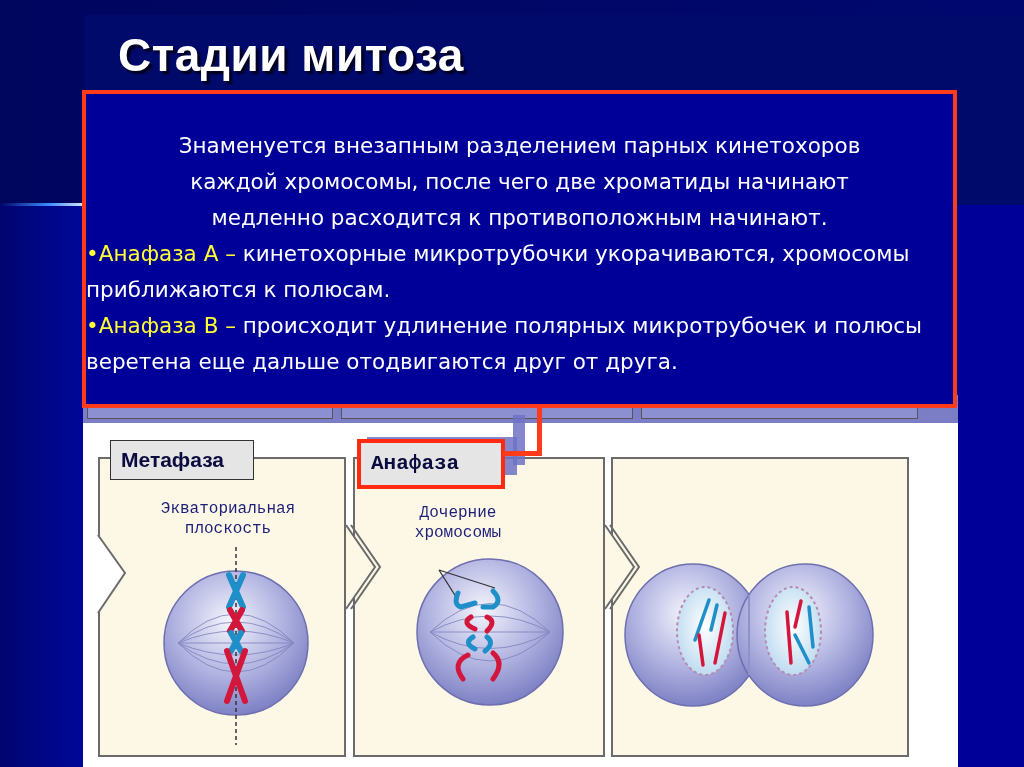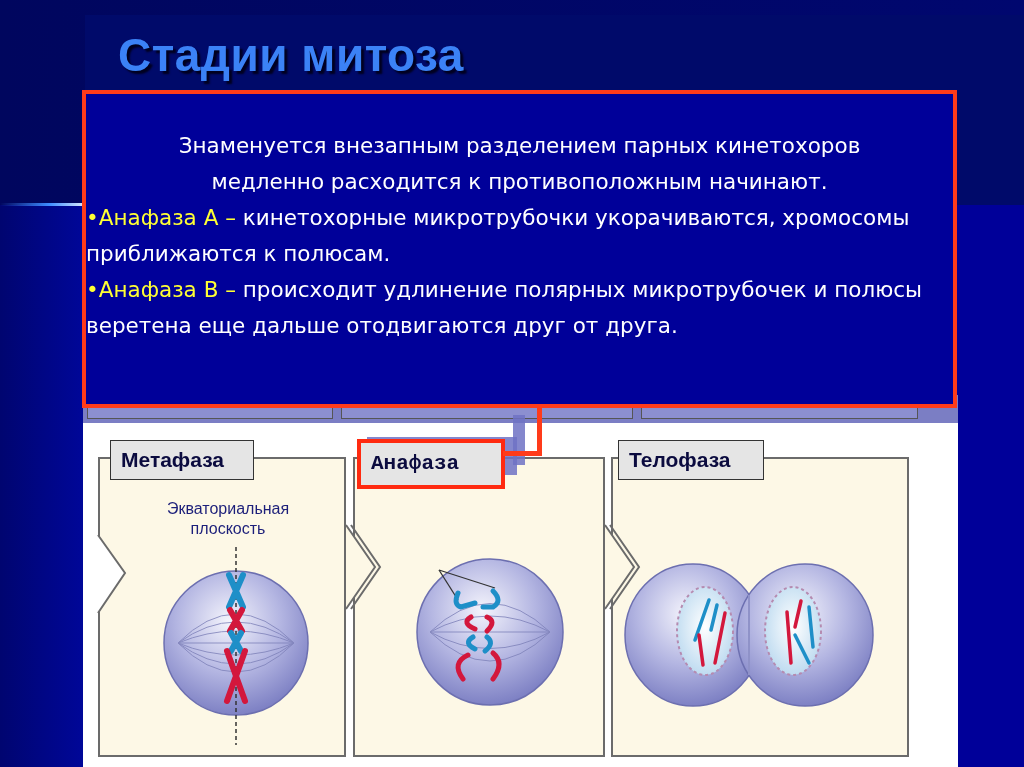--- a/index.html
+++ b/index.html
@@ -19,21 +19,21 @@
   .glow-line {
     position:absolute; left:0; top:203px; width:82px; height:3px;
     background:linear-gradient(90deg,rgba(60,120,255,0) 0%,#3d8cff 60%,#cfe4ff 100%);
   }
   .left-grad {
     position:absolute; left:0; top:205px; width:85px; height:562px;
     background:linear-gradient(90deg,#000570 0%,#000799 100%);
   }
   .title {
     position:absolute; left:118px; top:28px;
-    color:#3b82f6; font-family:"Liberation Sans", sans-serif;
+    color:#ffffff; font-family:"Liberation Sans", sans-serif;
     font-weight:bold; font-size:46px; letter-spacing:0.5px;
     text-shadow:3px 3px 2px #00001f;
   }
   
   .diagram {
     position:absolute; left:83px; top:395px; width:875px; height:372px;
     background:#ffffff;
   }
   .top-stub {
     position:absolute; top:0; height:28px; background:#7b7ec4;
@@ -47,21 +47,21 @@
     background:#fdf8e6; border:2px solid #6b6b6b; box-sizing:border-box;
   }
   .stage-label {
     position:absolute; height:40px; background:#e5e5e5;
     border:1.5px solid #333; box-sizing:border-box;
     font-family:"Liberation Sans", sans-serif; font-weight:bold;
     font-size:21px; color:#0b0b3f; line-height:38px; padding-left:10px;
   }
   .stage-label.active { border:4px solid #ff2a10; line-height:32px;font-family:Liberation Mono, monospace; }
   .caption {
-    position:absolute; font-family:Liberation Sans, sans-serif;
+    position:absolute; font-family:Liberation Mono, monospace;
     font-size:16px; color:#1c1f7a; text-align:center; line-height:20px;
   }
   
   .info-box {
     position:absolute; left:82px; top:90px; width:875px; height:318px;
     background:#000099; border:4px solid #ff3b1a; box-sizing:border-box;
     color:#ffffff; font-size:21.5px; line-height:36px;
   }
   .info-intro { text-align:center; margin-top:34px; padding:0 12px; }
   .info-bullet { padding-right:10px; }
@@ -110,25 +110,28 @@
     <polyline points="268,130 297,172 268,214" fill="none" stroke="#6b6b6b" stroke-width="2"></polyline>
     <polyline points="522,130 551,172 522,214" fill="#fdf8e6" stroke="#6b6b6b" stroke-width="2"></polyline>
     <polyline points="527,130 556,172 527,214" fill="none" stroke="#6b6b6b" stroke-width="2"></polyline>
   </svg>
 
   <div class="shadow-box" style="left:284px;top:42px;width:150px;height:38px;"></div>
   <div class="shadow-box" style="left:430px;top:20px;width:12px;height:50px;"></div>
 
   <div class="stage-label" style="left:27px;top:45px;width:144px;">Метафаза</div>
   <div class="stage-label active" style="left:274px;top:44px;width:148px;height:50px;line-height:42px;">Анафаза</div>
-  <div class="stage-label" style="left:535px;top:45px;width:146px;">Телофаза</div>
 
   <div class="caption" style="left:50px;top:104px;width:190px;">
     <div>Экваториальная</div>
     <div>плоскость</div>
+  </div>
+  <div class="caption" style="left:300px;top:108px;width:150px;">
+    <div>Дочерние</div>
+    <div>хромосомы</div>
   </div>
 
   <svg width="875" height="372" style="left:0;top:0;">
     <defs>
       <radialGradient id="cellg" cx="45%" cy="35%" r="65%">
         <stop offset="0%" stop-color="#f4f4fc"></stop>
         <stop offset="55%" stop-color="#b4b6e2"></stop>
         <stop offset="100%" stop-color="#7e81c4"></stop>
       </radialGradient>
       <radialGradient id="nucg" cx="50%" cy="45%" r="60%">
@@ -196,20 +199,21 @@
         <path d="M726,212 L730,252" stroke="#1e8fc8"></path>
         <path d="M712,240 L726,268" stroke="#1e8fc8"></path>
       </g>
     </g>
   </svg>
 </div>
 
 <div class="info-box">
   <div class="info-intro">
     <div>Знаменуется внезапным разделением парных кинетохоров</div>
+    <div>каждой хромосомы, после чего две хроматиды начинают</div>
     <div>медленно расходится к противоположным начинают.</div>
   </div>
   <div class="info-bullet">
     <span class="yellow">•</span><span class="yellow">Анафаза А</span><span class="yellow"> – </span><span>кинетохорные микротрубочки укорачиваются, хромосомы приближаются к полюсам.</span>
   </div>
   <div class="info-bullet">
     <span class="yellow">•</span><span class="yellow">Анафаза В</span><span class="yellow"> – </span><span>происходит удлинение полярных микротрубочек и полюсы веретена еще дальше отодвигаются друг от друга.</span>
   </div>
 </div>
 

